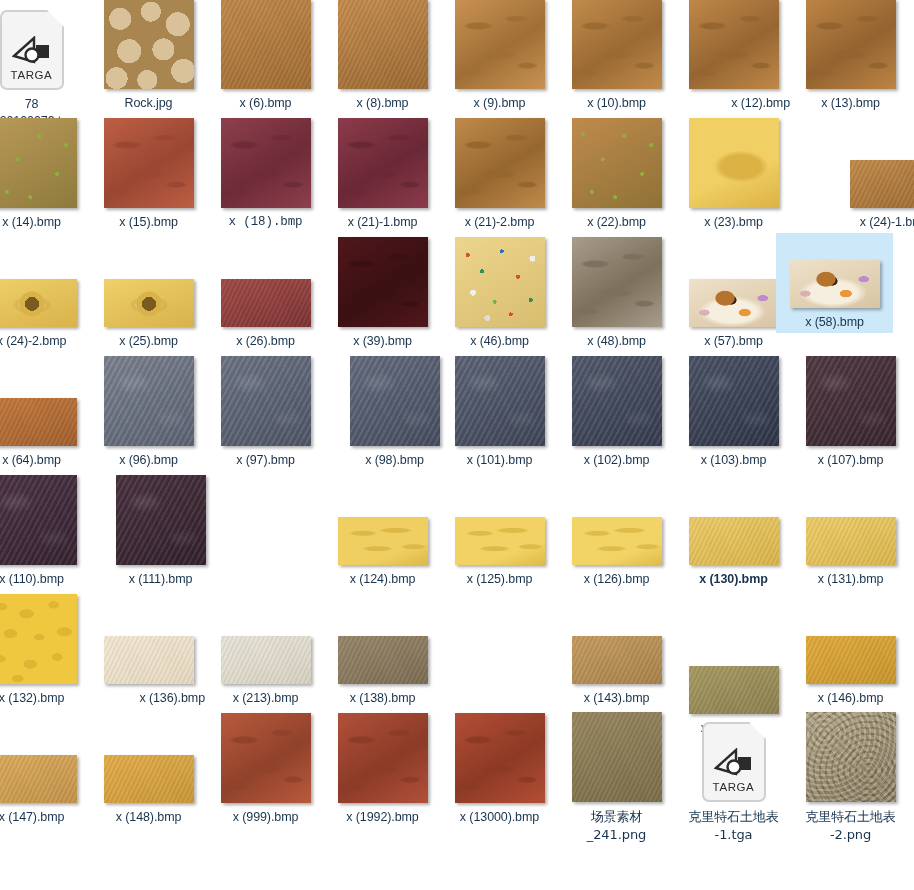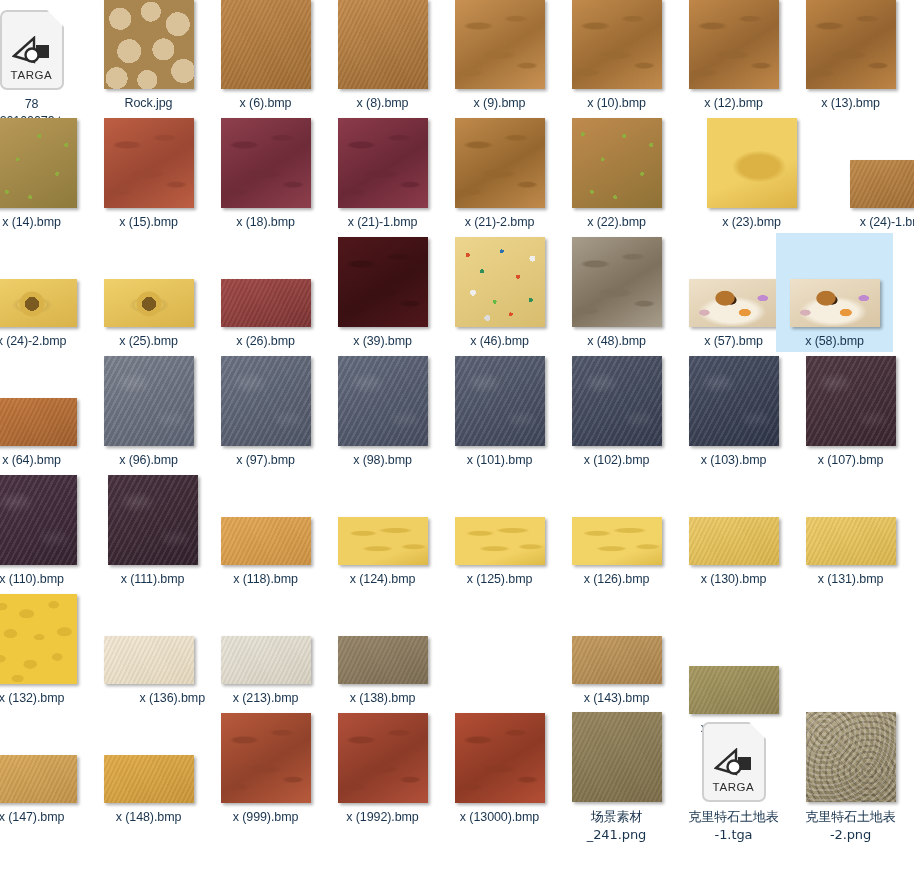--- a/index.html
+++ b/index.html
@@ -151,41 +151,41 @@
     <div class="file-cell" style="left: 558px; top: -5px; height: 119px;">
       <div class="thumb-wrap">
         <div class="thumb" style="width: 90px; height: 90px; background: radial-gradient(22px 6px at 26% 30%, rgb(154, 106, 51) 0px, rgb(154, 106, 51) 45%, transparent 70%), radial-gradient(18px 5px at 68% 22%, rgb(154, 106, 51) 0px, rgb(154, 106, 51) 45%, transparent 70%), radial-gradient(26px 7px at 48% 62%, rgb(154, 106, 51) 0px, rgb(154, 106, 51) 45%, transparent 70%), radial-gradient(16px 5px at 80% 74%, rgb(154, 106, 51) 0px, rgb(154, 106, 51) 45%, transparent 70%), radial-gradient(20px 6px at 16% 82%, rgb(154, 106, 51) 0px, rgb(154, 106, 51) 45%, transparent 70%), linear-gradient(148deg, rgb(194, 139, 76) 0%, rgb(154, 106, 51) 55%, rgb(194, 139, 76) 100%);"></div>
       </div>
       <div class="label" style="white-space: pre-line;">x (10).bmp</div>
     </div>
     <div class="file-cell" style="left: 675px; top: -5px; height: 119px;">
       <div class="thumb-wrap">
         <div class="thumb" style="width: 90px; height: 90px; background: radial-gradient(22px 6px at 26% 30%, rgb(150, 102, 50) 0px, rgb(150, 102, 50) 45%, transparent 70%), radial-gradient(18px 5px at 68% 22%, rgb(150, 102, 50) 0px, rgb(150, 102, 50) 45%, transparent 70%), radial-gradient(26px 7px at 48% 62%, rgb(150, 102, 50) 0px, rgb(150, 102, 50) 45%, transparent 70%), radial-gradient(16px 5px at 80% 74%, rgb(150, 102, 50) 0px, rgb(150, 102, 50) 45%, transparent 70%), radial-gradient(20px 6px at 16% 82%, rgb(150, 102, 50) 0px, rgb(150, 102, 50) 45%, transparent 70%), linear-gradient(148deg, rgb(192, 136, 73) 0%, rgb(150, 102, 50) 55%, rgb(192, 136, 73) 100%);"></div>
       </div>
-      <div class="label" style="white-space: pre-line;">x (12).bmp</div>
+      <div class="label" style="white-space: pre-line; text-align: right;">x (12).bmp</div>
     </div>
     <div class="file-cell" style="left: 792px; top: -5px; height: 119px;">
       <div class="thumb-wrap">
         <div class="thumb" style="width: 90px; height: 90px; background: radial-gradient(22px 6px at 26% 30%, rgb(147, 99, 48) 0px, rgb(147, 99, 48) 45%, transparent 70%), radial-gradient(18px 5px at 68% 22%, rgb(147, 99, 48) 0px, rgb(147, 99, 48) 45%, transparent 70%), radial-gradient(26px 7px at 48% 62%, rgb(147, 99, 48) 0px, rgb(147, 99, 48) 45%, transparent 70%), radial-gradient(16px 5px at 80% 74%, rgb(147, 99, 48) 0px, rgb(147, 99, 48) 45%, transparent 70%), radial-gradient(20px 6px at 16% 82%, rgb(147, 99, 48) 0px, rgb(147, 99, 48) 45%, transparent 70%), linear-gradient(148deg, rgb(189, 133, 69) 0%, rgb(147, 99, 48) 55%, rgb(189, 133, 69) 100%);"></div>
       </div>
       <div class="label" style="white-space: pre-line;">x (13).bmp</div>
     </div>
     <div class="file-cell" style="left: -27px; top: 114px; height: 119px;">
       <div class="thumb-wrap">
         <div class="thumb" style="width: 90px; height: 90px; background: radial-gradient(circle at 12% 18%, rgb(143, 174, 61) 0px, rgb(143, 174, 61) 2px, transparent 2px), radial-gradient(circle at 34% 46%, rgb(143, 174, 61) 0px, rgb(143, 174, 61) 2px, transparent 2px), radial-gradient(circle at 58% 20%, rgb(143, 174, 61) 0px, rgb(143, 174, 61) 2px, transparent 2px), radial-gradient(circle at 78% 62%, rgb(143, 174, 61) 0px, rgb(143, 174, 61) 2px, transparent 2px), radial-gradient(circle at 22% 82%, rgb(143, 174, 61) 0px, rgb(143, 174, 61) 2px, transparent 2px), radial-gradient(circle at 88% 30%, rgb(143, 174, 61) 0px, rgb(143, 174, 61) 2px, transparent 2px), radial-gradient(circle at 48% 88%, rgb(143, 174, 61) 0px, rgb(143, 174, 61) 2px, transparent 2px), linear-gradient(150deg, rgb(185, 154, 89) 0%, rgb(142, 122, 60) 100%);"></div>
       </div>
       <div class="label" style="white-space: pre-line;">x (14).bmp</div>
     </div>
     <div class="file-cell" style="left: 90px; top: 114px; height: 119px;">
       <div class="thumb-wrap">
         <div class="thumb" style="width: 90px; height: 90px; background: radial-gradient(22px 6px at 26% 30%, rgb(154, 71, 51) 0px, rgb(154, 71, 51) 45%, transparent 70%), radial-gradient(18px 5px at 68% 22%, rgb(154, 71, 51) 0px, rgb(154, 71, 51) 45%, transparent 70%), radial-gradient(26px 7px at 48% 62%, rgb(154, 71, 51) 0px, rgb(154, 71, 51) 45%, transparent 70%), radial-gradient(16px 5px at 80% 74%, rgb(154, 71, 51) 0px, rgb(154, 71, 51) 45%, transparent 70%), radial-gradient(20px 6px at 16% 82%, rgb(154, 71, 51) 0px, rgb(154, 71, 51) 45%, transparent 70%), linear-gradient(148deg, rgb(189, 95, 67) 0%, rgb(154, 71, 51) 55%, rgb(189, 95, 67) 100%);"></div>
       </div>
       <div class="label" style="white-space: pre-line;">x (15).bmp</div>
     </div>
-    <div class="file-cell" style="left: 207px; top: 114px; height: 119px;">
+    <div class="file-cell" style="left: 207px; top: 114px; height: 119px; font-family: Liberation Mono, monospace;">
       <div class="thumb-wrap">
         <div class="thumb" style="width: 90px; height: 90px; background: radial-gradient(22px 6px at 26% 30%, rgb(110, 43, 56) 0px, rgb(110, 43, 56) 45%, transparent 70%), radial-gradient(18px 5px at 68% 22%, rgb(110, 43, 56) 0px, rgb(110, 43, 56) 45%, transparent 70%), radial-gradient(26px 7px at 48% 62%, rgb(110, 43, 56) 0px, rgb(110, 43, 56) 45%, transparent 70%), radial-gradient(16px 5px at 80% 74%, rgb(110, 43, 56) 0px, rgb(110, 43, 56) 45%, transparent 70%), radial-gradient(20px 6px at 16% 82%, rgb(110, 43, 56) 0px, rgb(110, 43, 56) 45%, transparent 70%), linear-gradient(148deg, rgb(142, 63, 77) 0%, rgb(110, 43, 56) 55%, rgb(142, 63, 77) 100%);"></div>
       </div>
       <div class="label" style="white-space: pre-line;">x (18).bmp</div>
     </div>
     <div class="file-cell" style="left: 324px; top: 114px; height: 119px;">
       <div class="thumb-wrap">
         <div class="thumb" style="width: 90px; height: 90px; background: radial-gradient(22px 6px at 26% 30%, rgb(106, 40, 54) 0px, rgb(106, 40, 54) 45%, transparent 70%), radial-gradient(18px 5px at 68% 22%, rgb(106, 40, 54) 0px, rgb(106, 40, 54) 45%, transparent 70%), radial-gradient(26px 7px at 48% 62%, rgb(106, 40, 54) 0px, rgb(106, 40, 54) 45%, transparent 70%), radial-gradient(16px 5px at 80% 74%, rgb(106, 40, 54) 0px, rgb(106, 40, 54) 45%, transparent 70%), radial-gradient(20px 6px at 16% 82%, rgb(106, 40, 54) 0px, rgb(106, 40, 54) 45%, transparent 70%), linear-gradient(148deg, rgb(140, 59, 75) 0%, rgb(106, 40, 54) 55%, rgb(140, 59, 75) 100%);"></div>
       </div>
       <div class="label" style="white-space: pre-line;">x (21)-1.bmp</div>
@@ -195,21 +195,21 @@
         <div class="thumb" style="width: 90px; height: 90px; background: radial-gradient(22px 6px at 26% 30%, rgb(149, 103, 47) 0px, rgb(149, 103, 47) 45%, transparent 70%), radial-gradient(18px 5px at 68% 22%, rgb(149, 103, 47) 0px, rgb(149, 103, 47) 45%, transparent 70%), radial-gradient(26px 7px at 48% 62%, rgb(149, 103, 47) 0px, rgb(149, 103, 47) 45%, transparent 70%), radial-gradient(16px 5px at 80% 74%, rgb(149, 103, 47) 0px, rgb(149, 103, 47) 45%, transparent 70%), radial-gradient(20px 6px at 16% 82%, rgb(149, 103, 47) 0px, rgb(149, 103, 47) 45%, transparent 70%), linear-gradient(148deg, rgb(192, 138, 75) 0%, rgb(149, 103, 47) 55%, rgb(192, 138, 75) 100%);"></div>
       </div>
       <div class="label" style="white-space: pre-line;">x (21)-2.bmp</div>
     </div>
     <div class="file-cell" style="left: 558px; top: 114px; height: 119px;">
       <div class="thumb-wrap">
         <div class="thumb" style="width: 90px; height: 90px; background: radial-gradient(circle at 12% 18%, rgb(143, 174, 61) 0px, rgb(143, 174, 61) 2px, transparent 2px), radial-gradient(circle at 34% 46%, rgb(143, 174, 61) 0px, rgb(143, 174, 61) 2px, transparent 2px), radial-gradient(circle at 58% 20%, rgb(143, 174, 61) 0px, rgb(143, 174, 61) 2px, transparent 2px), radial-gradient(circle at 78% 62%, rgb(143, 174, 61) 0px, rgb(143, 174, 61) 2px, transparent 2px), radial-gradient(circle at 22% 82%, rgb(143, 174, 61) 0px, rgb(143, 174, 61) 2px, transparent 2px), radial-gradient(circle at 88% 30%, rgb(143, 174, 61) 0px, rgb(143, 174, 61) 2px, transparent 2px), radial-gradient(circle at 48% 88%, rgb(143, 174, 61) 0px, rgb(143, 174, 61) 2px, transparent 2px), linear-gradient(150deg, rgb(191, 138, 77) 0%, rgb(143, 114, 54) 100%);"></div>
       </div>
       <div class="label" style="white-space: pre-line;">x (22).bmp</div>
     </div>
-    <div class="file-cell" style="left: 693px; top: 114px; height: 119px;">
+    <div class="file-cell" style="left: 675px; top: 114px; height: 119px;">
       <div class="thumb-wrap">
         <div class="thumb" style="width: 90px; height: 90px; background: radial-gradient(34px 20px at 58% 54%, rgb(220, 178, 68) 0px, rgb(220, 178, 68) 58%, transparent 80%), linear-gradient(158deg, rgb(240, 207, 100) 0%, rgb(240, 207, 100) 60%, rgb(220, 178, 68) 100%);"></div>
       </div>
       <div class="label" style="white-space: pre-line;">x (23).bmp</div>
     </div>
     <div class="file-cell" style="left: 836px; top: 114px; height: 119px; justify-content: flex-end;">
       <div class="thumb-wrap">
         <div class="thumb" style="width: 90px; height: 48px; background: repeating-linear-gradient(116deg, rgba(255, 255, 255, 0.05) 0px, rgba(255, 255, 255, 0.05) 2px, rgba(0, 0, 0, 0.05) 2px, rgba(0, 0, 0, 0.05) 4px), linear-gradient(160deg, rgb(193, 139, 75) 0%, rgb(157, 107, 51) 100%);"></div>
       </div>
       <div class="label" style="white-space: pre-line;">x (24)-1.bmp</div>
@@ -249,21 +249,21 @@
         <div class="thumb" style="width: 90px; height: 90px; background: radial-gradient(22px 6px at 26% 30%, rgb(125, 112, 92) 0px, rgb(125, 112, 92) 45%, transparent 70%), radial-gradient(18px 5px at 68% 22%, rgb(125, 112, 92) 0px, rgb(125, 112, 92) 45%, transparent 70%), radial-gradient(26px 7px at 48% 62%, rgb(125, 112, 92) 0px, rgb(125, 112, 92) 45%, transparent 70%), radial-gradient(16px 5px at 80% 74%, rgb(125, 112, 92) 0px, rgb(125, 112, 92) 45%, transparent 70%), radial-gradient(20px 6px at 16% 82%, rgb(125, 112, 92) 0px, rgb(125, 112, 92) 45%, transparent 70%), linear-gradient(148deg, rgb(167, 157, 139) 0%, rgb(125, 112, 92) 55%, rgb(167, 157, 139) 100%);"></div>
       </div>
       <div class="label" style="white-space: pre-line;">x (48).bmp</div>
     </div>
     <div class="file-cell" style="left: 675px; top: 233px; height: 119px;">
       <div class="thumb-wrap">
         <div class="thumb" style="width: 90px; height: 48px; background: radial-gradient(13px 10px at 40% 40%, rgb(181, 116, 46) 0px, rgb(181, 116, 46) 70%, transparent 78%), radial-gradient(7px 6px at 47% 44%, rgb(58, 36, 16) 0px, rgb(58, 36, 16) 70%, transparent 80%), radial-gradient(8px 5px at 62% 70%, rgb(232, 152, 58) 0px, rgb(232, 152, 58) 70%, transparent 80%), radial-gradient(7px 4px at 82% 40%, rgb(192, 138, 208) 0px, rgb(192, 138, 208) 70%, transparent 82%), radial-gradient(7px 4px at 17% 70%, rgb(216, 176, 184) 0px, rgb(216, 176, 184) 70%, transparent 82%), radial-gradient(40px 18px at 48% 68%, rgb(246, 239, 224) 0px, rgb(246, 239, 224) 60%, transparent 85%), linear-gradient(160deg, rgb(238, 225, 201) 0%, rgb(216, 197, 164) 100%);"></div>
       </div>
       <div class="label" style="white-space: pre-line;">x (57).bmp</div>
     </div>
-    <div class="file-cell selected" style="left: 776px; top: 233px; height: 119px;">
+    <div class="file-cell selected" style="left: 776px; top: 233px; height: 100px;">
       <div class="thumb-wrap">
         <div class="thumb" style="width: 90px; height: 48px; background: radial-gradient(13px 10px at 40% 40%, rgb(181, 116, 46) 0px, rgb(181, 116, 46) 70%, transparent 78%), radial-gradient(7px 6px at 47% 44%, rgb(58, 36, 16) 0px, rgb(58, 36, 16) 70%, transparent 80%), radial-gradient(8px 5px at 62% 70%, rgb(232, 152, 58) 0px, rgb(232, 152, 58) 70%, transparent 80%), radial-gradient(7px 4px at 82% 40%, rgb(192, 138, 208) 0px, rgb(192, 138, 208) 70%, transparent 82%), radial-gradient(7px 4px at 17% 70%, rgb(216, 176, 184) 0px, rgb(216, 176, 184) 70%, transparent 82%), radial-gradient(40px 18px at 48% 68%, rgb(246, 239, 224) 0px, rgb(246, 239, 224) 60%, transparent 85%), linear-gradient(160deg, rgb(238, 225, 201) 0%, rgb(216, 197, 164) 100%);"></div>
       </div>
       <div class="label" style="white-space: pre-line;">x (58).bmp</div>
     </div>
     <div class="file-cell" style="left: -27px; top: 352px; height: 119px;">
       <div class="thumb-wrap">
         <div class="thumb" style="width: 90px; height: 48px; background: repeating-linear-gradient(116deg, rgba(255, 255, 255, 0.05) 0px, rgba(255, 255, 255, 0.05) 2px, rgba(0, 0, 0, 0.05) 2px, rgba(0, 0, 0, 0.05) 4px), linear-gradient(160deg, rgb(196, 121, 61) 0%, rgb(161, 96, 46) 100%);"></div>
       </div>
       <div class="label" style="white-space: pre-line;">x (64).bmp</div>
@@ -273,21 +273,21 @@
         <div class="thumb" style="width: 90px; height: 90px; background: repeating-linear-gradient(118deg, rgba(255, 255, 255, 0.07) 0px, rgba(255, 255, 255, 0.07) 2px, rgba(0, 0, 0, 0.07) 2px, rgba(0, 0, 0, 0.07) 5px), radial-gradient(28px 16px at 32% 30%, rgba(255, 255, 255, 0.12), transparent 70%), radial-gradient(24px 14px at 74% 70%, rgba(255, 255, 255, 0.08), transparent 70%), linear-gradient(150deg, rgb(125, 131, 144) 0%, rgb(93, 100, 116) 100%);"></div>
       </div>
       <div class="label" style="white-space: pre-line;">x (96).bmp</div>
     </div>
     <div class="file-cell" style="left: 207px; top: 352px; height: 119px;">
       <div class="thumb-wrap">
         <div class="thumb" style="width: 90px; height: 90px; background: repeating-linear-gradient(118deg, rgba(255, 255, 255, 0.07) 0px, rgba(255, 255, 255, 0.07) 2px, rgba(0, 0, 0, 0.07) 2px, rgba(0, 0, 0, 0.07) 5px), radial-gradient(28px 16px at 32% 30%, rgba(255, 255, 255, 0.12), transparent 70%), radial-gradient(24px 14px at 74% 70%, rgba(255, 255, 255, 0.08), transparent 70%), linear-gradient(150deg, rgb(110, 117, 133) 0%, rgb(79, 86, 103) 100%);"></div>
       </div>
       <div class="label" style="white-space: pre-line;">x (97).bmp</div>
     </div>
-    <div class="file-cell" style="left: 324px; top: 352px; height: 119px;">
+    <div class="file-cell" style="left: 336px; top: 352px; height: 119px;">
       <div class="thumb-wrap">
         <div class="thumb" style="width: 90px; height: 90px; background: repeating-linear-gradient(118deg, rgba(255, 255, 255, 0.07) 0px, rgba(255, 255, 255, 0.07) 2px, rgba(0, 0, 0, 0.07) 2px, rgba(0, 0, 0, 0.07) 5px), radial-gradient(28px 16px at 32% 30%, rgba(255, 255, 255, 0.12), transparent 70%), radial-gradient(24px 14px at 74% 70%, rgba(255, 255, 255, 0.08), transparent 70%), linear-gradient(150deg, rgb(102, 110, 128) 0%, rgb(71, 78, 96) 100%);"></div>
       </div>
       <div class="label" style="white-space: pre-line;">x (98).bmp</div>
     </div>
     <div class="file-cell" style="left: 441px; top: 352px; height: 119px;">
       <div class="thumb-wrap">
         <div class="thumb" style="width: 90px; height: 90px; background: repeating-linear-gradient(118deg, rgba(255, 255, 255, 0.07) 0px, rgba(255, 255, 255, 0.07) 2px, rgba(0, 0, 0, 0.07) 2px, rgba(0, 0, 0, 0.07) 5px), radial-gradient(28px 16px at 32% 30%, rgba(255, 255, 255, 0.12), transparent 70%), radial-gradient(24px 14px at 74% 70%, rgba(255, 255, 255, 0.08), transparent 70%), linear-gradient(150deg, rgb(95, 102, 120) 0%, rgb(63, 70, 88) 100%);"></div>
       </div>
       <div class="label" style="white-space: pre-line;">x (101).bmp</div>
@@ -309,32 +309,26 @@
         <div class="thumb" style="width: 90px; height: 90px; background: repeating-linear-gradient(118deg, rgba(255, 255, 255, 0.07) 0px, rgba(255, 255, 255, 0.07) 2px, rgba(0, 0, 0, 0.07) 2px, rgba(0, 0, 0, 0.07) 5px), radial-gradient(28px 16px at 32% 30%, rgba(255, 255, 255, 0.12), transparent 70%), radial-gradient(24px 14px at 74% 70%, rgba(255, 255, 255, 0.08), transparent 70%), linear-gradient(150deg, rgb(82, 58, 68) 0%, rgb(58, 38, 47) 100%);"></div>
       </div>
       <div class="label" style="white-space: pre-line;">x (107).bmp</div>
     </div>
     <div class="file-cell" style="left: -27px; top: 471px; height: 119px;">
       <div class="thumb-wrap">
         <div class="thumb" style="width: 90px; height: 90px; background: repeating-linear-gradient(118deg, rgba(255, 255, 255, 0.07) 0px, rgba(255, 255, 255, 0.07) 2px, rgba(0, 0, 0, 0.07) 2px, rgba(0, 0, 0, 0.07) 5px), radial-gradient(28px 16px at 32% 30%, rgba(255, 255, 255, 0.12), transparent 70%), radial-gradient(24px 14px at 74% 70%, rgba(255, 255, 255, 0.08), transparent 70%), linear-gradient(150deg, rgb(77, 53, 70) 0%, rgb(55, 36, 50) 100%);"></div>
       </div>
       <div class="label" style="white-space: pre-line;">x (110).bmp</div>
     </div>
-    <div class="file-cell" style="left: 94px; top: 471px; height: 119px;">
+    <div class="file-cell" style="left: 102px; top: 471px; height: 119px;">
       <div class="thumb-wrap">
         <div class="thumb" style="width: 90px; height: 90px; background: repeating-linear-gradient(118deg, rgba(255, 255, 255, 0.07) 0px, rgba(255, 255, 255, 0.07) 2px, rgba(0, 0, 0, 0.07) 2px, rgba(0, 0, 0, 0.07) 5px), radial-gradient(28px 16px at 32% 30%, rgba(255, 255, 255, 0.12), transparent 70%), radial-gradient(24px 14px at 74% 70%, rgba(255, 255, 255, 0.08), transparent 70%), linear-gradient(150deg, rgb(74, 51, 64) 0%, rgb(51, 34, 45) 100%);"></div>
       </div>
       <div class="label" style="white-space: pre-line;">x (111).bmp</div>
     </div>
-    <div class="file-cell" style="left: 207px; top: 471px; height: 119px;">
-      <div class="thumb-wrap">
-        <div class="thumb" style="width: 90px; height: 48px; background: repeating-linear-gradient(116deg, rgba(255, 255, 255, 0.05) 0px, rgba(255, 255, 255, 0.05) 2px, rgba(0, 0, 0, 0.05) 2px, rgba(0, 0, 0, 0.05) 4px), linear-gradient(160deg, rgb(226, 168, 85) 0%, rgb(205, 147, 67) 100%);"></div>
-      </div>
-      <div class="label" style="white-space: pre-line;">x (118).bmp</div>
-    </div>
     <div class="file-cell" style="left: 324px; top: 471px; height: 119px;">
       <div class="thumb-wrap">
         <div class="thumb" style="width: 90px; height: 48px; background: radial-gradient(20px 4px at 28% 34%, rgb(220, 184, 70) 0px, rgb(220, 184, 70) 50%, transparent 72%), radial-gradient(24px 4px at 64% 28%, rgb(220, 184, 70) 0px, rgb(220, 184, 70) 50%, transparent 72%), radial-gradient(22px 4px at 44% 66%, rgb(220, 184, 70) 0px, rgb(220, 184, 70) 50%, transparent 72%), radial-gradient(18px 4px at 84% 62%, rgb(220, 184, 70) 0px, rgb(220, 184, 70) 50%, transparent 72%), linear-gradient(160deg, rgb(240, 207, 98) 0%, rgb(240, 207, 98) 70%, rgb(220, 184, 70) 100%);"></div>
       </div>
       <div class="label" style="white-space: pre-line;">x (124).bmp</div>
     </div>
     <div class="file-cell" style="left: 441px; top: 471px; height: 119px;">
       <div class="thumb-wrap">
         <div class="thumb" style="width: 90px; height: 48px; background: radial-gradient(20px 4px at 28% 34%, rgb(222, 187, 72) 0px, rgb(222, 187, 72) 50%, transparent 72%), radial-gradient(24px 4px at 64% 28%, rgb(222, 187, 72) 0px, rgb(222, 187, 72) 50%, transparent 72%), radial-gradient(22px 4px at 44% 66%, rgb(222, 187, 72) 0px, rgb(222, 187, 72) 50%, transparent 72%), radial-gradient(18px 4px at 84% 62%, rgb(222, 187, 72) 0px, rgb(222, 187, 72) 50%, transparent 72%), linear-gradient(160deg, rgb(242, 210, 100) 0%, rgb(242, 210, 100) 70%, rgb(222, 187, 72) 100%);"></div>
       </div>
@@ -343,21 +337,21 @@
     <div class="file-cell" style="left: 558px; top: 471px; height: 119px;">
       <div class="thumb-wrap">
         <div class="thumb" style="width: 90px; height: 48px; background: radial-gradient(20px 4px at 28% 34%, rgb(222, 188, 74) 0px, rgb(222, 188, 74) 50%, transparent 72%), radial-gradient(24px 4px at 64% 28%, rgb(222, 188, 74) 0px, rgb(222, 188, 74) 50%, transparent 72%), radial-gradient(22px 4px at 44% 66%, rgb(222, 188, 74) 0px, rgb(222, 188, 74) 50%, transparent 72%), radial-gradient(18px 4px at 84% 62%, rgb(222, 188, 74) 0px, rgb(222, 188, 74) 50%, transparent 72%), linear-gradient(160deg, rgb(242, 211, 102) 0%, rgb(242, 211, 102) 70%, rgb(222, 188, 74) 100%);"></div>
       </div>
       <div class="label" style="white-space: pre-line;">x (126).bmp</div>
     </div>
     <div class="file-cell" style="left: 675px; top: 471px; height: 119px;">
       <div class="thumb-wrap">
         <div class="thumb" style="width: 90px; height: 48px; background: repeating-linear-gradient(116deg, rgba(255, 255, 255, 0.05) 0px, rgba(255, 255, 255, 0.05) 2px, rgba(0, 0, 0, 0.05) 2px, rgba(0, 0, 0, 0.05) 4px), linear-gradient(160deg, rgb(237, 203, 105) 0%, rgb(217, 181, 76) 100%);"></div>
       </div>
-      <div class="label" style="white-space: pre-line;">x (130).bmp</div>
+      <div class="label" style="white-space: pre-line; font-weight: bold;">x (130).bmp</div>
     </div>
     <div class="file-cell" style="left: 792px; top: 471px; height: 119px;">
       <div class="thumb-wrap">
         <div class="thumb" style="width: 90px; height: 48px; background: repeating-linear-gradient(116deg, rgba(255, 255, 255, 0.05) 0px, rgba(255, 255, 255, 0.05) 2px, rgba(0, 0, 0, 0.05) 2px, rgba(0, 0, 0, 0.05) 4px), linear-gradient(160deg, rgb(238, 205, 106) 0%, rgb(218, 183, 78) 100%);"></div>
       </div>
       <div class="label" style="white-space: pre-line;">x (131).bmp</div>
     </div>
     <div class="file-cell" style="left: -27px; top: 590px; height: 119px;">
       <div class="thumb-wrap">
         <div class="thumb" style="width: 90px; height: 90px; background: radial-gradient(8px 5px at 16% 14%, rgb(223, 181, 52) 0px, rgb(223, 181, 52) 70%, transparent 80%), radial-gradient(10px 6px at 44% 22%, rgb(223, 181, 52) 0px, rgb(223, 181, 52) 70%, transparent 80%), radial-gradient(7px 5px at 74% 12%, rgb(223, 181, 52) 0px, rgb(223, 181, 52) 70%, transparent 80%), radial-gradient(9px 6px at 26% 44%, rgb(223, 181, 52) 0px, rgb(223, 181, 52) 70%, transparent 80%), radial-gradient(7px 4px at 58% 48%, rgb(223, 181, 52) 0px, rgb(223, 181, 52) 70%, transparent 80%), radial-gradient(10px 6px at 86% 42%, rgb(223, 181, 52) 0px, rgb(223, 181, 52) 70%, transparent 80%), radial-gradient(8px 5px at 14% 72%, rgb(223, 181, 52) 0px, rgb(223, 181, 52) 70%, transparent 80%), radial-gradient(9px 6px at 48% 78%, rgb(223, 181, 52) 0px, rgb(223, 181, 52) 70%, transparent 80%), radial-gradient(7px 5px at 78% 70%, rgb(223, 181, 52) 0px, rgb(223, 181, 52) 70%, transparent 80%), radial-gradient(8px 5px at 34% 94%, rgb(223, 181, 52) 0px, rgb(223, 181, 52) 70%, transparent 80%), linear-gradient(rgb(240, 200, 64), rgb(240, 200, 64));"></div>
@@ -386,20 +380,26 @@
       <div class="thumb-wrap">
         <div class="thumb" style="width: 90px; height: 48px; background: repeating-linear-gradient(116deg, rgba(255, 255, 255, 0.05) 0px, rgba(255, 255, 255, 0.05) 2px, rgba(0, 0, 0, 0.05) 2px, rgba(0, 0, 0, 0.05) 4px), linear-gradient(160deg, rgb(196, 156, 96) 0%, rgb(169, 130, 75) 100%);"></div>
       </div>
       <div class="label" style="white-space: pre-line;">x (143).bmp</div>
     </div>
     <div class="file-cell" style="left: 675px; top: 620px; height: 119px;">
       <div class="thumb-wrap">
         <div class="thumb" style="width: 90px; height: 48px; background: repeating-linear-gradient(116deg, rgba(255, 255, 255, 0.05) 0px, rgba(255, 255, 255, 0.05) 2px, rgba(0, 0, 0, 0.05) 2px, rgba(0, 0, 0, 0.05) 4px), linear-gradient(160deg, rgb(167, 154, 98) 0%, rgb(141, 128, 80) 100%);"></div>
       </div>
       <div class="label" style="white-space: pre-line;">x (145).bmp</div>
+    </div>
+    <div class="file-cell" style="left: 792px; top: 590px; height: 119px;">
+      <div class="thumb-wrap">
+        <div class="thumb" style="width: 90px; height: 48px; background: repeating-linear-gradient(116deg, rgba(255, 255, 255, 0.05) 0px, rgba(255, 255, 255, 0.05) 2px, rgba(0, 0, 0, 0.05) 2px, rgba(0, 0, 0, 0.05) 4px), linear-gradient(160deg, rgb(224, 171, 60) 0%, rgb(201, 150, 47) 100%);"></div>
+      </div>
+      <div class="label" style="white-space: pre-line;">x (146).bmp</div>
     </div>
     <div class="file-cell" style="left: -27px; top: 709px; height: 119px;">
       <div class="thumb-wrap">
         <div class="thumb" style="width: 90px; height: 48px; background: repeating-linear-gradient(116deg, rgba(255, 255, 255, 0.05) 0px, rgba(255, 255, 255, 0.05) 2px, rgba(0, 0, 0, 0.05) 2px, rgba(0, 0, 0, 0.05) 4px), linear-gradient(160deg, rgb(219, 171, 92) 0%, rgb(194, 148, 74) 100%);"></div>
       </div>
       <div class="label" style="white-space: pre-line;">x (147).bmp</div>
     </div>
     <div class="file-cell" style="left: 90px; top: 709px; height: 119px;">
       <div class="thumb-wrap">
         <div class="thumb" style="width: 90px; height: 48px; background: repeating-linear-gradient(116deg, rgba(255, 255, 255, 0.05) 0px, rgba(255, 255, 255, 0.05) 2px, rgba(0, 0, 0, 0.05) 2px, rgba(0, 0, 0, 0.05) 4px), linear-gradient(160deg, rgb(226, 173, 74) 0%, rgb(203, 152, 58) 100%);"></div>

